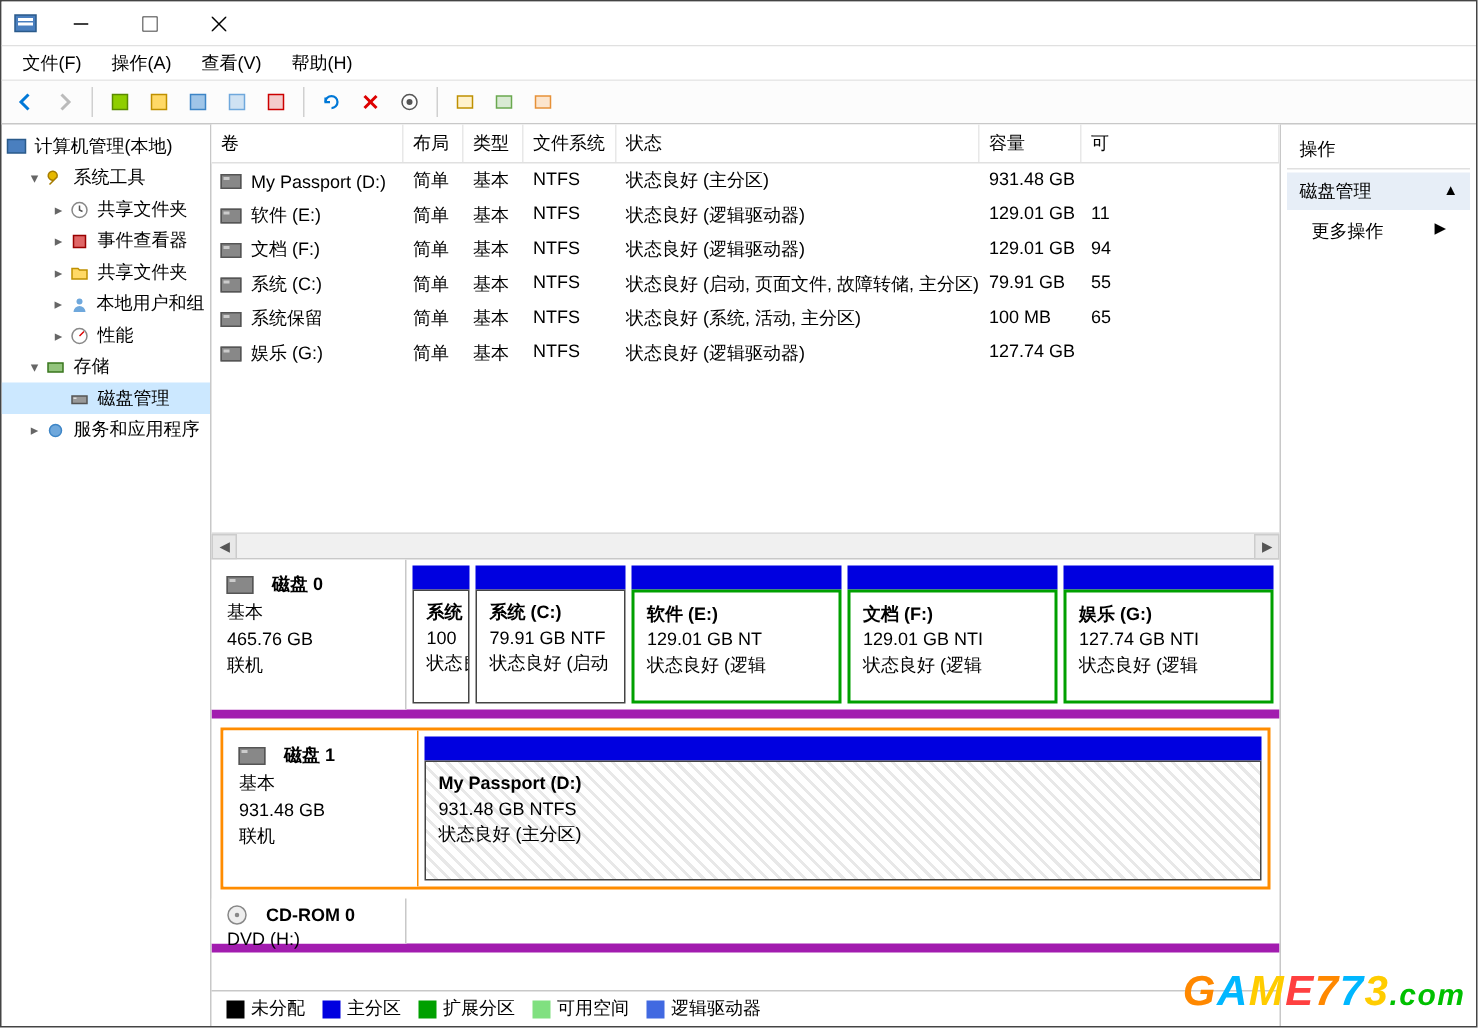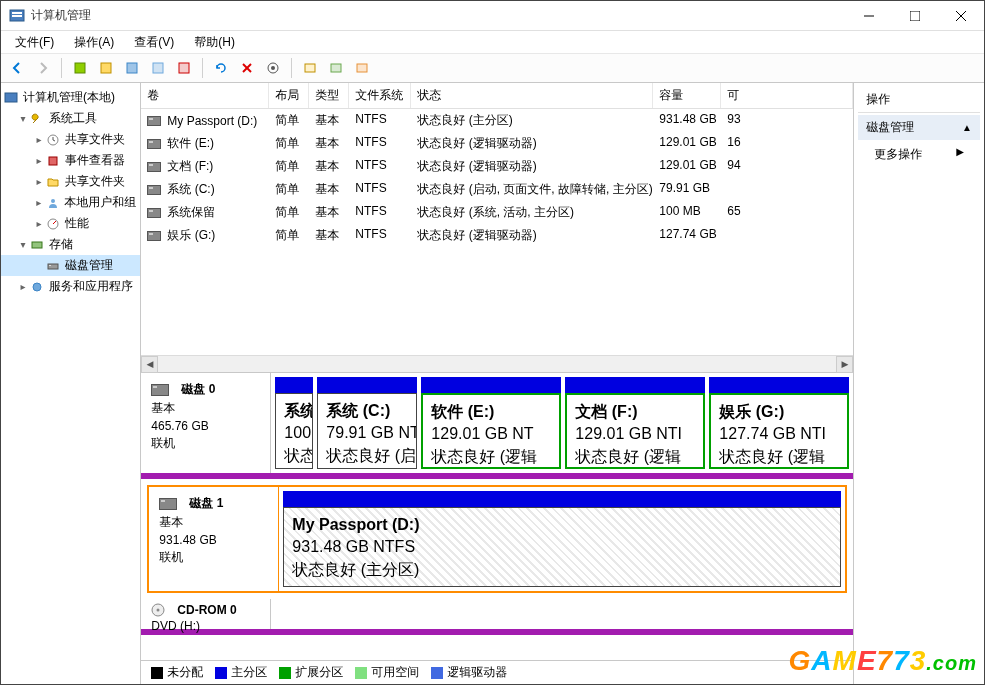--- a/index.html
+++ b/index.html
@@ -48,21 +48,21 @@
 .diskmap { flex: 1; overflow: auto; padding: 0; }
 .diskrow { display: flex; border-bottom: 6px solid #a21caf; }
 .diskrow.orange { border: 2px solid #ff8c00; margin: 6px; }
 .dhead { width: 130px; padding: 8px 10px; background: #fff; border-right: 1px solid #c8c8c8; display:flex; flex-direction:column; gap:2px; }
 .dhead .dname { font-weight: bold; display: flex; align-items: center; gap: 6px; }
 .dhead .dtype, .dhead .dsize, .dhead .dstat { font-size: 12px; }
 .dbody { flex: 1; display: flex; padding: 4px; gap: 4px; }
 
 .part { display: flex; flex-direction: column; }
 .part .pbar { height: 16px; background: #0000e0; }
-.part .pbox { flex: 1; padding: 6px 8px; border: 1px solid #444; font-size: 16px; line-height: 1.4; overflow: hidden; white-space: nowrap; }
+.part .pbox { flex: 1; padding: 6px 8px; border: 1px solid #444; font-size: 12px; line-height: 1.4; overflow: hidden; white-space: nowrap; }
 .part .pname { font-weight: bold; }
 .part.g-green .pbox { border: 2px solid #00a000; }
 .part.hatched .pbox { background: repeating-linear-gradient(45deg, #fff, #fff 4px, #e8e8e8 4px, #e8e8e8 6px); }
 
 .legend { height: 24px; border-top: 1px solid #c8c8c8; display: flex; align-items: center; padding: 0 10px; gap: 12px; font-size: 12px; }
 .legend .sw { width: 12px; height: 12px; display: inline-block; margin-right: 4px; vertical-align: middle; }
 .legend .item { display: flex; align-items: center; }
 
 .actions { width: 180px; padding: 4px; }
 .actions .atitle { padding: 4px 8px; font-weight: normal; border-bottom: 1px solid #e0e0e0; }
@@ -77,21 +77,20 @@
 <body>
 
 <div class="titlebar">
   <span class="appicon">
     <svg viewBox="0 0 16 16">
         <rect x="1" y="2" width="14" height="11" fill="#4a7fbf" stroke="#2a5a8a"></rect>
         <rect x="3" y="4" width="10" height="2" fill="#fff"></rect>
         <rect x="3" y="7" width="10" height="2" fill="#fff"></rect>
       </svg>
   </span>
-  <span class="title">计算机管理</span>
   <div class="winbtn">
       <svg viewBox="0 0 10 10">
         <line x1="0" y1="5" x2="10" y2="5" stroke="#000"></line>
       </svg>
     </div>
   <div class="winbtn">
       <svg viewBox="0 0 10 10">
         <rect x="0" y="0" width="10" height="10" fill="none" stroke="#000"></rect>
       </svg>
     </div>
@@ -295,47 +294,47 @@
         <div class="col" style="flex:1">可</div>
       </div>
       <div class="vbody" id="vbody">
           <div class="vrow">
             <div class="cell volname" style="width:128px"><span class="diskicon"></span>My Passport (D:)</div>
             <div class="cell" style="width:40px">简单</div>
             <div class="cell" style="width:40px">基本</div>
             <div class="cell" style="width:62px">NTFS</div>
             <div class="cell" style="width:242px">状态良好 (主分区)</div>
             <div class="cell" style="width:68px">931.48 GB</div>
-            <div class="cell" style="flex:1">93</div>
           </div>
           <div class="vrow">
             <div class="cell volname" style="width:128px"><span class="diskicon"></span>软件 (E:)</div>
             <div class="cell" style="width:40px">简单</div>
             <div class="cell" style="width:40px">基本</div>
             <div class="cell" style="width:62px">NTFS</div>
             <div class="cell" style="width:242px">状态良好 (逻辑驱动器)</div>
             <div class="cell" style="width:68px">129.01 GB</div>
-            <div class="cell" style="flex:1">16</div>
+            <div class="cell" style="flex:1">11</div>
           </div>
           <div class="vrow">
             <div class="cell volname" style="width:128px"><span class="diskicon"></span>文档 (F:)</div>
             <div class="cell" style="width:40px">简单</div>
             <div class="cell" style="width:40px">基本</div>
             <div class="cell" style="width:62px">NTFS</div>
             <div class="cell" style="width:242px">状态良好 (逻辑驱动器)</div>
             <div class="cell" style="width:68px">129.01 GB</div>
             <div class="cell" style="flex:1">94</div>
           </div>
           <div class="vrow">
             <div class="cell volname" style="width:128px"><span class="diskicon"></span>系统 (C:)</div>
             <div class="cell" style="width:40px">简单</div>
             <div class="cell" style="width:40px">基本</div>
             <div class="cell" style="width:62px">NTFS</div>
             <div class="cell" style="width:242px">状态良好 (启动, 页面文件, 故障转储, 主分区)</div>
             <div class="cell" style="width:68px">79.91 GB</div>
+            <div class="cell" style="flex:1">55</div>
           </div>
           <div class="vrow">
             <div class="cell volname" style="width:128px"><span class="diskicon"></span>系统保留</div>
             <div class="cell" style="width:40px">简单</div>
             <div class="cell" style="width:40px">基本</div>
             <div class="cell" style="width:62px">NTFS</div>
             <div class="cell" style="width:242px">状态良好 (系统, 活动, 主分区)</div>
             <div class="cell" style="width:68px">100 MB</div>
             <div class="cell" style="flex:1">65</div>
           </div>

